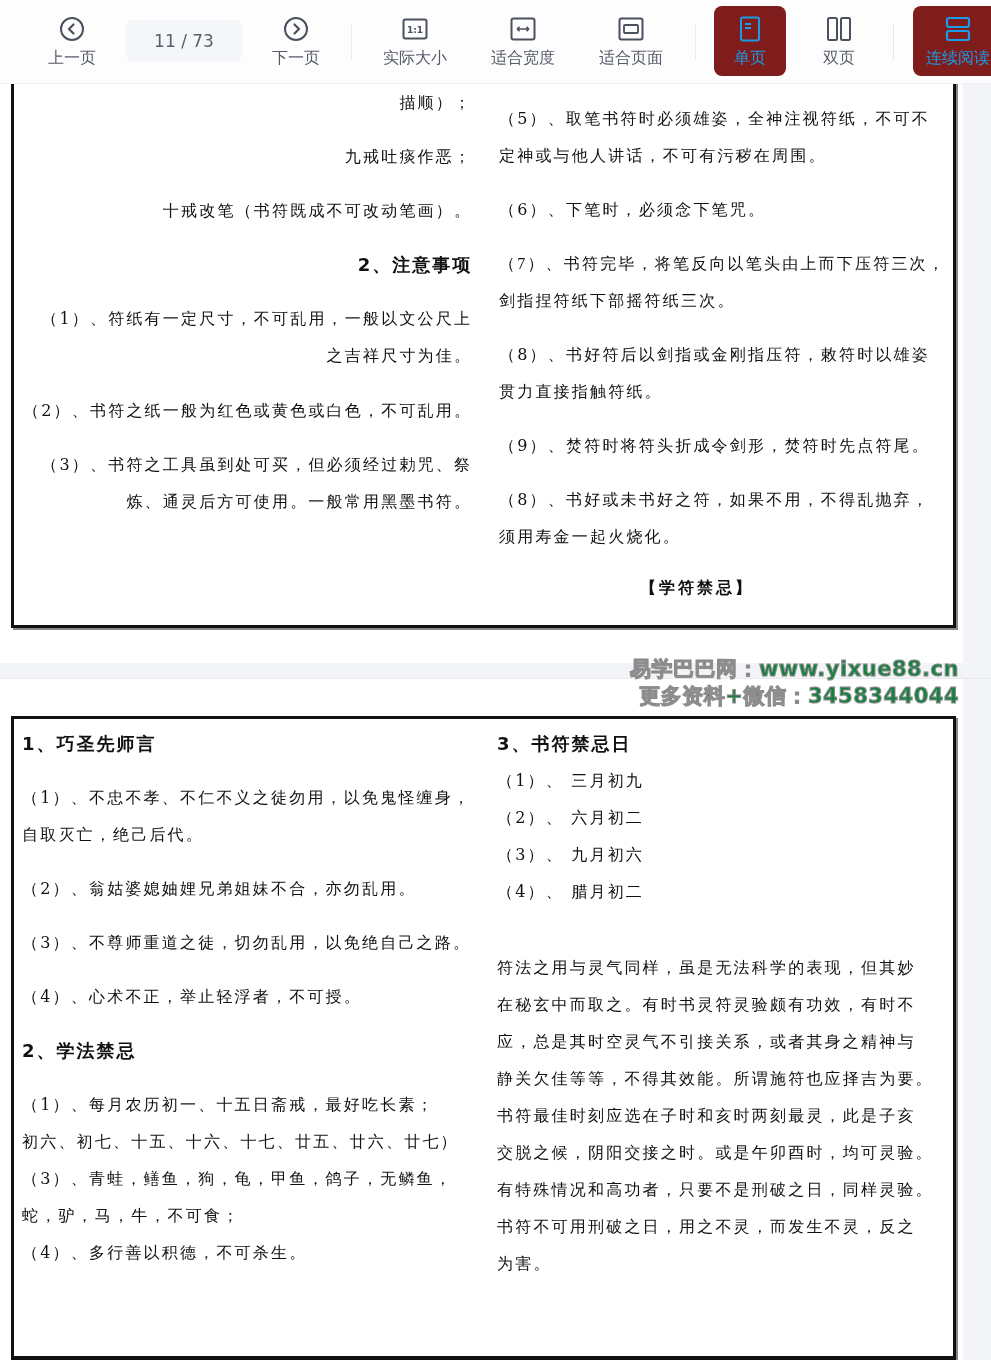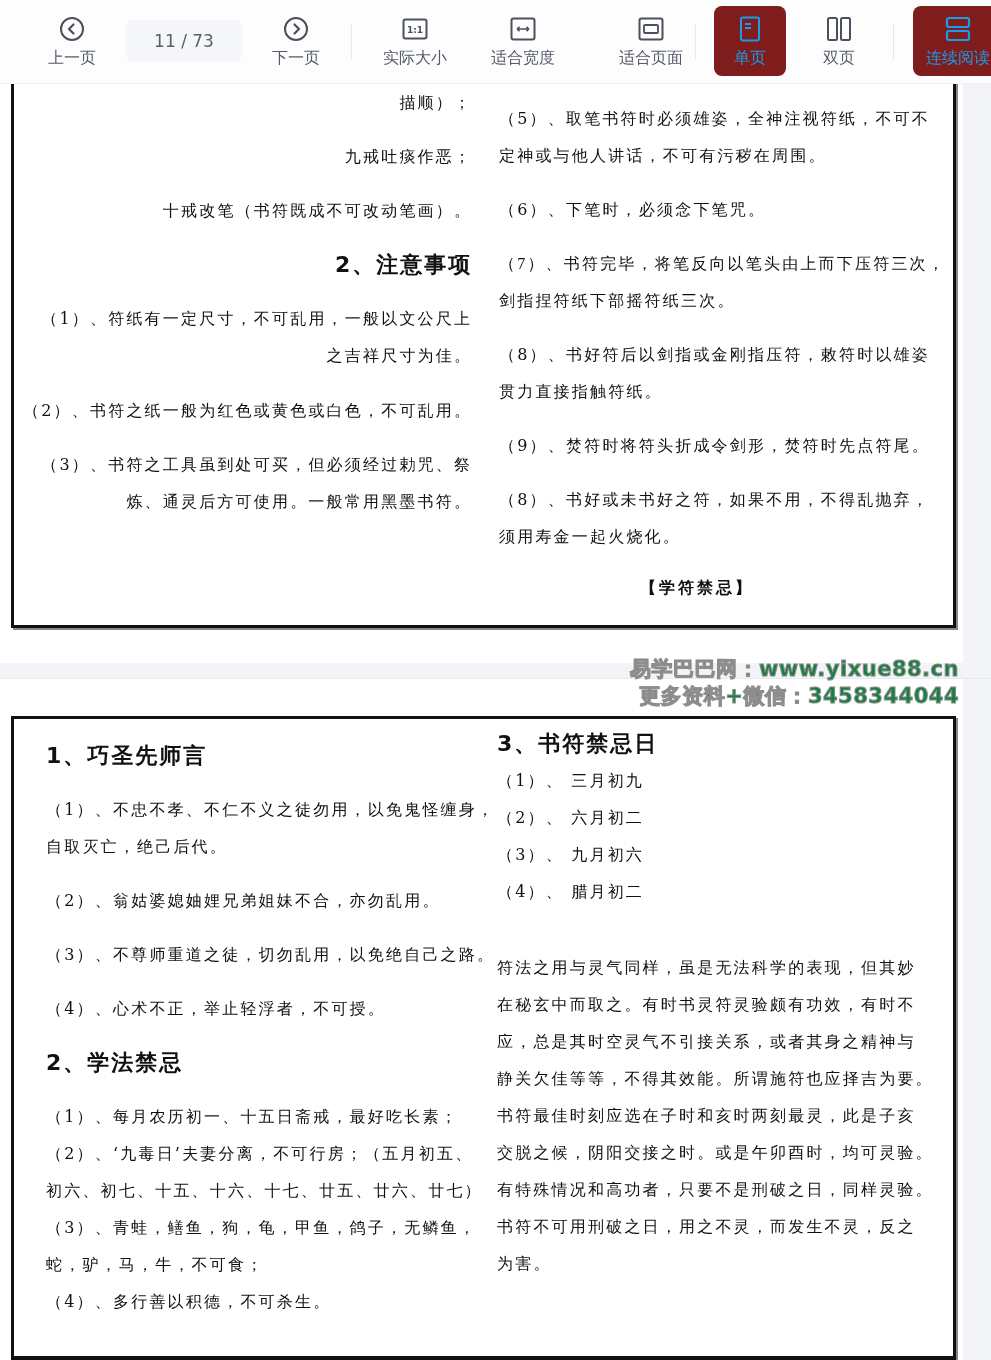--- a/index.html
+++ b/index.html
@@ -34,21 +34,21 @@
   
   .page {
     position: absolute; left: 11px; width: 945px; background: #fff;
     border: 3px solid #111; box-shadow: 2px 2px 0 #888;
   }
   .page-1 { top: 60px; height: 568px; border-top: none; }
   .page-2 { top: 716px; height: 644px; border-bottom: 4px solid #111; }
 
   .col { position: absolute; font-size: 16px; letter-spacing: 2.2px; line-height: 37px; }
   .col p { white-space: nowrap; }
-  .h { font-family: "DejaVu Sans", "Liberation Sans", sans-serif; font-weight: bold; font-size: 22px; letter-spacing: 2px; }
+  .h { font-family: "DejaVu Sans", "Liberation Sans", sans-serif; font-weight: bold; font-size: 18px; letter-spacing: 2px; }
 
   .big-title {
     position: absolute; font-family: "DejaVu Sans", "Liberation Sans", sans-serif;
     font-weight: bold; font-size: 16px; letter-spacing: 3px;
   }
 
   .watermark {
     position: absolute; right: 32px; font-family: "DejaVu Sans", "Liberation Sans", sans-serif;
     font-weight: bold; font-size: 21px; color: #15803d;
     -webkit-text-stroke: 1px #8d8d8d; text-shadow: 0 0 1px #888; z-index: 6; letter-spacing: 0.5px;
@@ -95,21 +95,21 @@
   <div class="tb-btn" style="left:480px;width:86px;">
     <span class="ico">
       <svg width="26" height="24" viewBox="0 0 26 24">
           <rect x="1.5" y="1.5" width="23" height="21" rx="2" fill="none" stroke="#4a505c" stroke-width="2"></rect>
           <path d="M7 12 H19 M7 12 L9.5 9.8 M7 12 L9.5 14.2 M19 12 L16.5 9.8 M19 12 L16.5 14.2" fill="none" stroke="#4a505c" stroke-width="1.6"></path>
         </svg>
     </span>
     <span>适合宽度</span>
   </div>
 
-  <div class="tb-btn" style="left:608px;width:86px;">
+  <div class="tb-btn" style="left:588px;width:86px;">
     <span class="ico">
       <svg width="26" height="24" viewBox="0 0 26 24">
           <rect x="1.5" y="1.5" width="23" height="21" rx="2" fill="none" stroke="#4a505c" stroke-width="2"></rect>
           <rect x="6" y="8" width="14" height="8" rx="1" fill="none" stroke="#4a505c" stroke-width="1.8"></rect>
         </svg>
     </span>
     <span>适合页面</span>
   </div>
 
   <div class="tb-sep" style="left:695px;"></div>
@@ -175,30 +175,29 @@
   </div>
   <div class="big-title" style="left:626px; top:518px;">【学符禁忌】</div>
 </div>
 
 <div class="page-gap"></div>
 
 <div class="watermark" style="top:655px;">易学巴巴网：www.yixue88.cn</div>
 <div class="watermark" style="top:682px;">更多资料+微信：3458344044</div>
 
 <div class="page page-2">
-  <div class="col" style="left:8px; top:18px;margin-left:24px;">
+  <div class="col" style="left:8px; top:6px;">
     <p class="h">1、巧圣先师言</p>
     <p style="margin-top:17px;">（1）、不忠不孝、不仁不义之徒勿用，以免鬼怪缠身，</p>
     <p>自取灭亡，绝己后代。</p>
     <p style="margin-top:17px;">（2）、翁姑婆媳妯娌兄弟姐妹不合，亦勿乱用。</p>
     <p style="margin-top:17px;">（3）、不尊师重道之徒，切勿乱用，以免绝自己之路。</p>
     <p style="margin-top:17px;">（4）、心术不正，举止轻浮者，不可授。</p>
     <p class="h" style="margin-top:17px;">2、学法禁忌</p>
     <p style="margin-top:17px;">（1）、每月农历初一、十五日斋戒，最好吃长素；</p>
-    <p>（2）、‘九毒日’夫妻分离，不可行房；（五月初五、</p>
     <p>初六、初七、十五、十六、十七、廿五、廿六、廿七）</p>
     <p>（3）、青蛙，鳝鱼，狗，龟，甲鱼，鸽子，无鳞鱼，</p>
     <p>蛇，驴，马，牛，不可食；</p>
     <p>（4）、多行善以积德，不可杀生。</p>
   </div>
   <div class="col" style="left:483px; top:6px;">
     <p class="h">3、书符禁忌日</p>
     <p>（1）、 三月初九</p>
     <p>（2）、 六月初二</p>
     <p>（3）、 九月初六</p>

